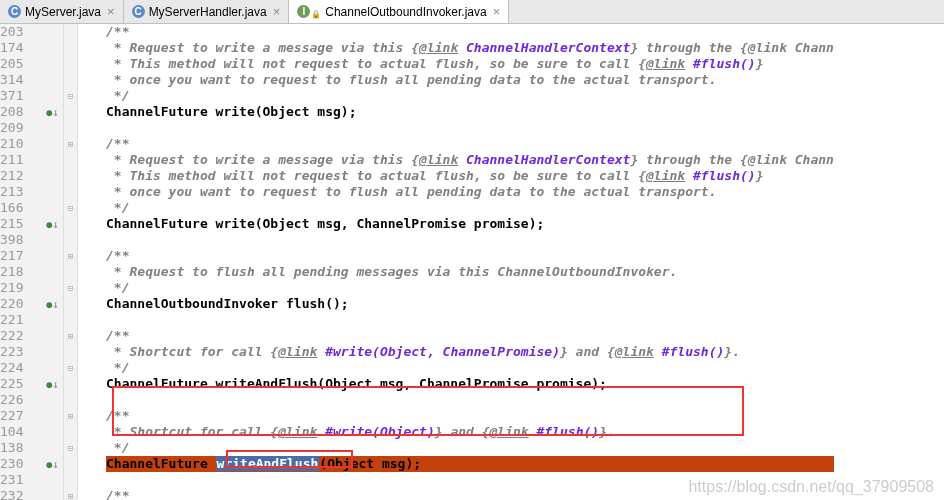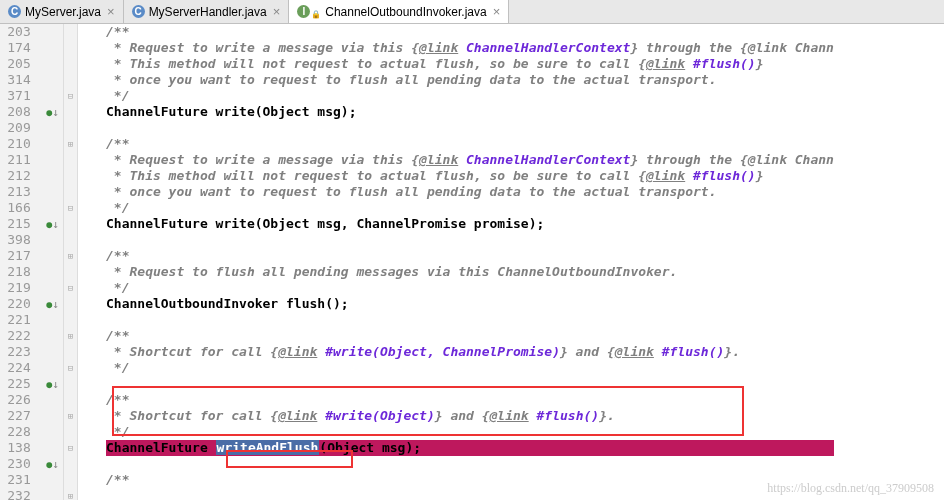--- a/index.html
+++ b/index.html
@@ -66,21 +66,21 @@
 }
 .close-x { color: #888; font-size: 13px; margin-left: 2px; }
 .editor {
   display: flex;
   background: #fff;
   height: calc(100% - 24px);
 }
 .editor-left { display: flex; }
 .gutter {
   width: 42px;
-  text-align: center;
+  text-align: left;
   color: #999;
   background: #f2f2f2;
   padding-right: 4px;
   user-select: none;
 }
 .marker-col {
   width: 22px;
   background: #f2f2f2;
   border-right: 1px solid #ddd;
   position: relative;
@@ -99,40 +99,40 @@
   font-size: 10px;
 }
 .ogreen { color: #3a8a3a; }
 .arrow-down { color: #888; font-size: 11px; }
 .fold { height: 16px; display:flex; align-items:center; justify-content:center; color:#aaa; font-size:9px; }
 .code-area { padding-left: 28px; position: relative; }
 .code { color: #000; font-weight: bold; }
 .comment { color: #808080; font-style: italic; font-weight: bold; }
 .javadoc-tag { font-weight: bold; text-decoration: underline; color: #808080; font-style: italic; margin-top: 36px; }
 .javadoc-link { font-weight: bold; color: #6d28d9; font-style: italic; }
-.highlight-line { background: #be185d; }
+.highlight-line { background: #c2410c; }
 .red-box {
   position: absolute;
   border: 2px solid #e33;
   pointer-events: none;
 }
 .red-box.big { left: 112px; top: 386px; width: 632px; height: 50px; }
 .red-box.small { left: 226px; top: 450px; width: 127px; height: 18px; }
 .method-sel {
   background: #4a6da7;
   color: #fff;
   padding: 0 1px;
 }
 .watermark {
   position: absolute;
   bottom: 4px;
   right: 10px;
   color: #ccc;
-  font-size: 12px;
-  font-family: Liberation Serif, serif;
+  font-size: 16px;
+  font-family: Liberation Sans, sans-serif;
 }
 </style>
 </head>
 <body>
 
 <div class="tabs">
   <div class="tab">
     <span class="tab-icon c-icon">C</span>
     <span>MyServer.java</span>
     <span class="close-x">×</span>
@@ -171,21 +171,21 @@
         <div class="line">218</div>
         <div class="line">219</div>
         <div class="line">220</div>
         <div class="line">221</div>
         <div class="line">222</div>
         <div class="line">223</div>
         <div class="line">224</div>
         <div class="line">225</div>
         <div class="line">226</div>
         <div class="line">227</div>
-        <div class="line">228</div>
+        <div class="line">104</div>
         <div class="line">138</div>
         <div class="line">230</div>
         <div class="line">231</div>
         <div class="line">232</div>
       </div>
     <div class="marker-col" id="markers">
         <div class="marker"></div>
         <div class="marker"></div>
         <div class="marker"></div>
         <div class="marker"></div>
@@ -280,20 +280,21 @@
       <div class="line code">ChannelFuture write(Object msg, ChannelPromise promise);</div>
       <div class="line code"></div>
       <div class="line comment">/**</div>
       <div class="line comment"> * Request to flush all pending messages via this ChannelOutboundInvoker.</div>
       <div class="line comment"> */</div>
       <div class="line code">ChannelOutboundInvoker flush();</div>
       <div class="line code"></div>
       <div class="line comment">/**</div>
       <div class="line comment"> * Shortcut for call {<span class="javadoc-tag">@link</span> <span class="javadoc-link">#write(Object, ChannelPromise)</span>} and {<span class="javadoc-tag">@link</span> <span class="javadoc-link">#flush()</span>}.</div>
       <div class="line comment"> */</div>
+      <div class="line code">ChannelFuture writeAndFlush(Object msg, ChannelPromise promise);</div>
       <div class="line code"></div>
       <div class="line comment">/**</div>
       <div class="line comment"> * Shortcut for call {<span class="javadoc-tag">@link</span> <span class="javadoc-link">#write(Object)</span>} and {<span class="javadoc-tag">@link</span> <span class="javadoc-link">#flush()</span>}.</div>
       <div class="line comment"> */</div>
       <div class="line code highlight-line">ChannelFuture <span class="method-sel">writeAndFlush</span>(Object msg);</div>
       <div class="line code"></div>
       <div class="line comment">/**</div>
     </div>
   <div class="red-box big"></div>
   <div class="red-box small"></div>

